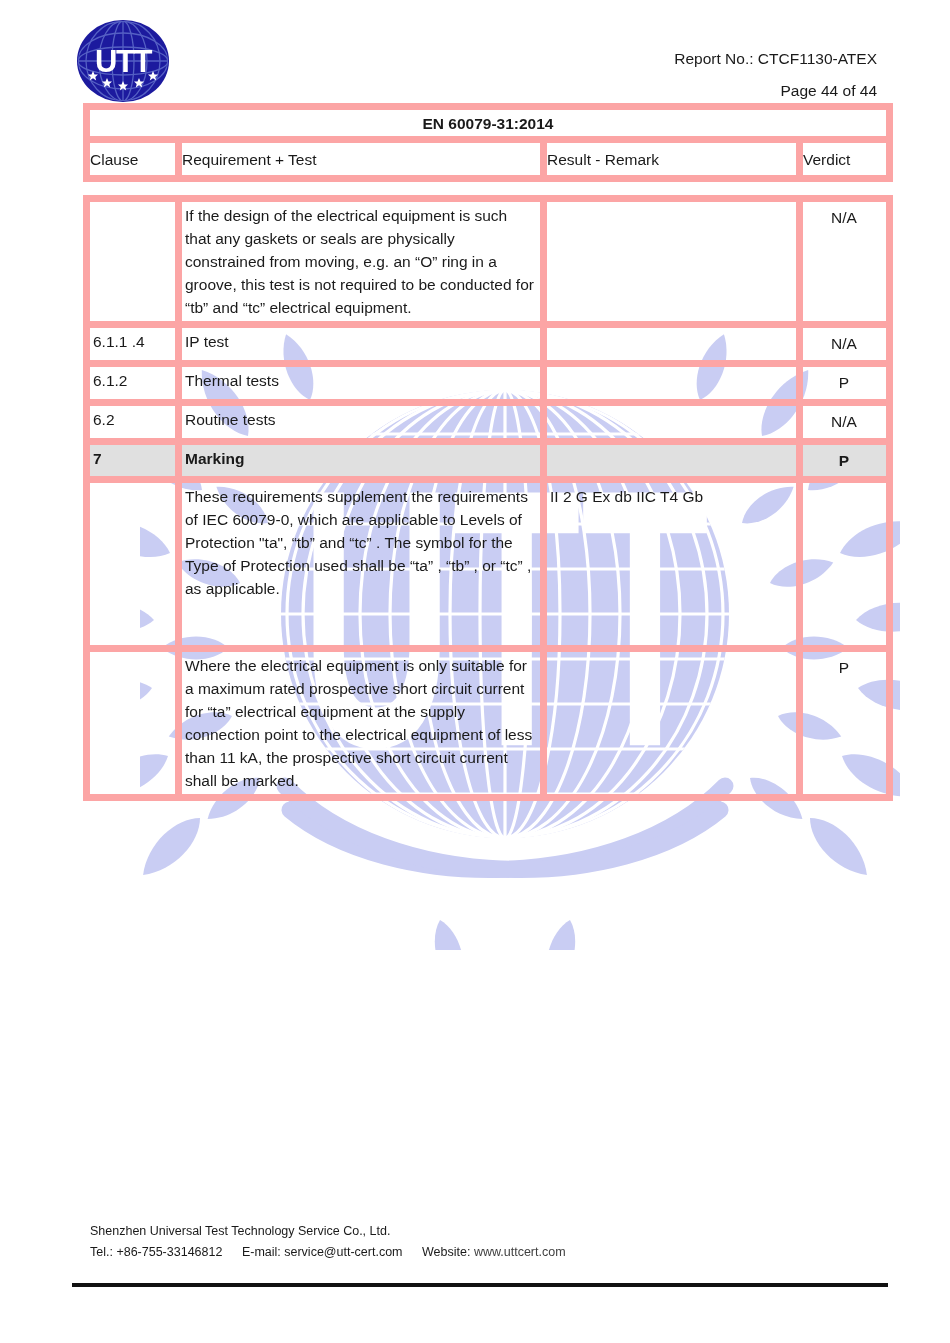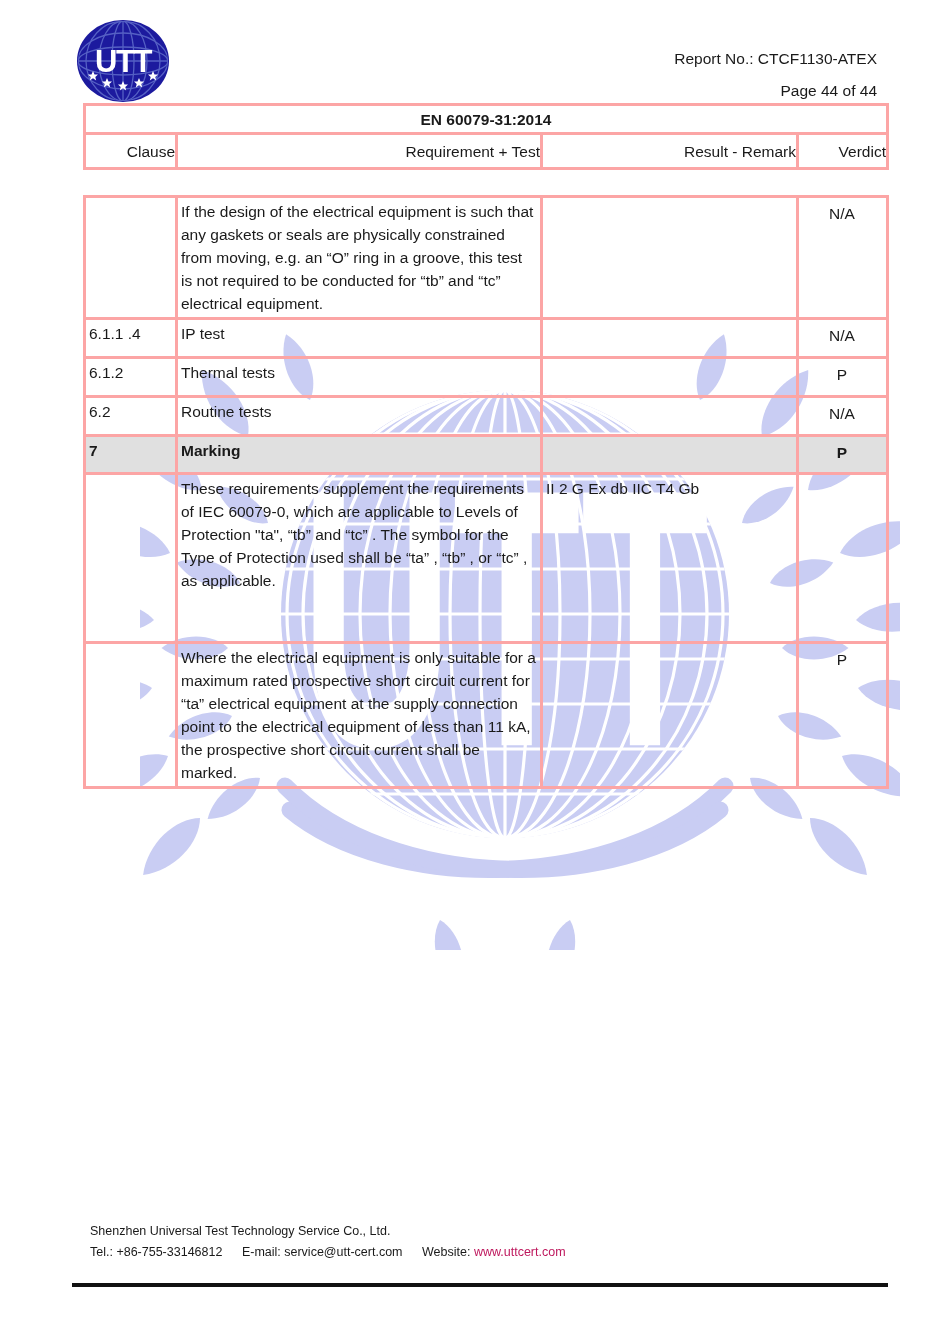--- a/index.html
+++ b/index.html
@@ -24,40 +24,40 @@
   }
   .page-no{
     position:absolute;right:73px;top:82px;
     font-size:15.5px;text-align:right;z-index:2;
   }
   
   table{border-collapse:collapse;table-layout:fixed;z-index:1;}
   .head-table{position:absolute;left:83px;top:103px;width:803px;}
   .body-table{position:absolute;left:83px;top:195px;width:803px;}
   td{
-    border:3px solid #fca5a5;
+    border:7px solid #fca5a5;
     vertical-align:top;
     font-size:15.5px;line-height:23px;
     padding:2px 4px 2px 3px;
     background:transparent;
     overflow:hidden;
   }
   .head-table .title-cell{
     text-align:center;font-weight:bold;height:26px;vertical-align:middle;padding:0;
   }
   .head-table .col-cell{
-    text-align:right;height:32px;vertical-align:middle;padding:0;margin-top:20px;
+    text-align:left;height:32px;vertical-align:middle;padding:0;margin-top:20px;
   }
   .cell-verdict{text-align:center;padding-top:4px;}
   .row-shaded td{background:#e0e0e0;font-weight:bold;}
   
   .footer{position:absolute;left:90px;top:1221px;width:800px;font-size:12.5px;z-index:2;}
   .footer-line{height:21px;line-height:21px;white-space:nowrap;}
   .footer-seg{margin-right:16px;}
-  .footer-link{color:#be185d;text-decoration:none;cursor:pointer;}
+  .footer-link{color:#404040;text-decoration:none;cursor:pointer;}
   .footer-rule{
     position:absolute;left:72px;top:1283px;width:816px;height:4px;
     background:#111111;z-index:2;
   }
 </style>
 </head>
 <body>
 
 <div class="page">
 

